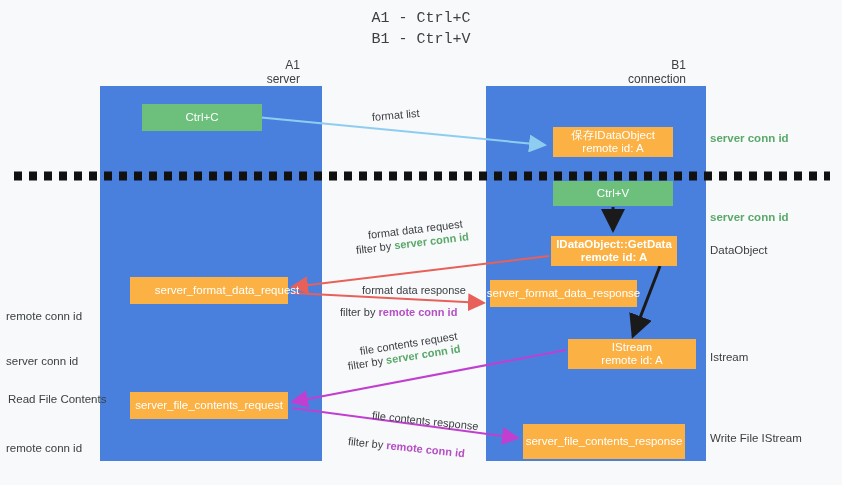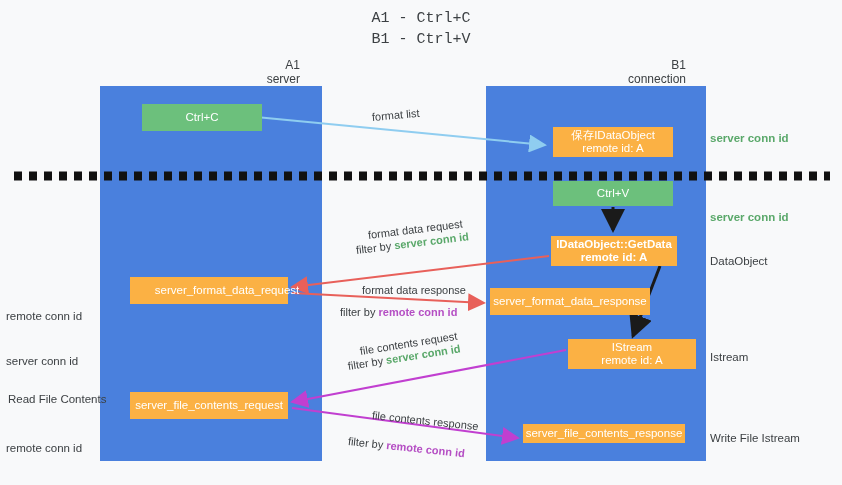--- a/index.html
+++ b/index.html
@@ -44,33 +44,33 @@
   }
   .box.green{background:#6cc07c;}
   .box.orange{background:#fbb144;}
   .box .l2{display:block;}
 
   #box-ctrlc{left:135px;top:104px;width:120px;height:27px;margin-left:7px;}
   #box-idataobject{left:553px;top:127px;width:120px;height:30px;}
   #box-ctrlv{left:553px;top:181px;width:120px;height:25px;align-items:center;}
   #box-getdata{left:551px;top:236px;width:126px;height:30px;font-weight:bold;}
   #box-fmt-req{left:130px;top:277px;width:158px;height:27px;padding-left:40px;}
-  #box-fmt-resp{left:490px;top:288px;width:160px;height:27px;}
+  #box-fmt-resp{left:490px;top:280px;width:147px;height:27px;}
   #box-istream{left:568px;top:339px;width:128px;height:30px;}
   #box-file-req{left:130px;top:392px;width:158px;height:27px;}
-  #box-file-resp{left:523px;top:424px;width:162px;height:19px;justify-content:center;}
+  #box-file-resp{left:523px;top:424px;width:162px;height:35px;justify-content:center;}
 
   
   .side{position:absolute;font-size:11.5px;line-height:15px;white-space:pre;}
   .side.green{color:#5aa86a;font-weight:bold;}
   .side.dark{color:#3c4043;}
 
   #lbl-scid-1{left:710px;top:131px;}
   #lbl-scid-2{left:710px;top:210px;}
-  #lbl-dataobject{left:710px;top:254px;}
+  #lbl-dataobject{left:710px;top:243px;}
   #lbl-istream{left:710px;top:350px;}
   #lbl-writefile{left:710px;top:431px;}
 
   #lbl-left-1{left:6px;top:279px;}
   #lbl-readfile{left:8px;top:392px;}
   #lbl-left-2{left:6px;top:411px;}
 
   
   .ann{position:absolute;font-size:11px;line-height:15px;color:#3c4043;white-space:nowrap;}
   .ann .g{color:#5aa86a;font-weight:bold;}
@@ -182,21 +182,21 @@
   </div>
 
   <div class="box orange" id="box-file-resp">
     <span>server_file_contents_response</span>
   </div>
 
   <div class="side green" id="lbl-scid-1">server conn id</div>
   <div class="side green" id="lbl-scid-2">server conn id</div>
   <div class="side dark" id="lbl-dataobject">DataObject</div>
   <div class="side dark" id="lbl-istream">Istream</div>
-  <div class="side dark" id="lbl-writefile">Write File Istream</div>
+  <div class="side dark" id="lbl-writefile">Write File IStream</div>
 
   <div class="side" id="lbl-left-1">
     <div class="purple">remote conn id</div>
     <div class="green">server conn id</div>
   </div>
 
   <div class="side dark" id="lbl-readfile">Read File Contents</div>
 
   <div class="side" id="lbl-left-2">
     <div class="purple">remote conn id</div>

